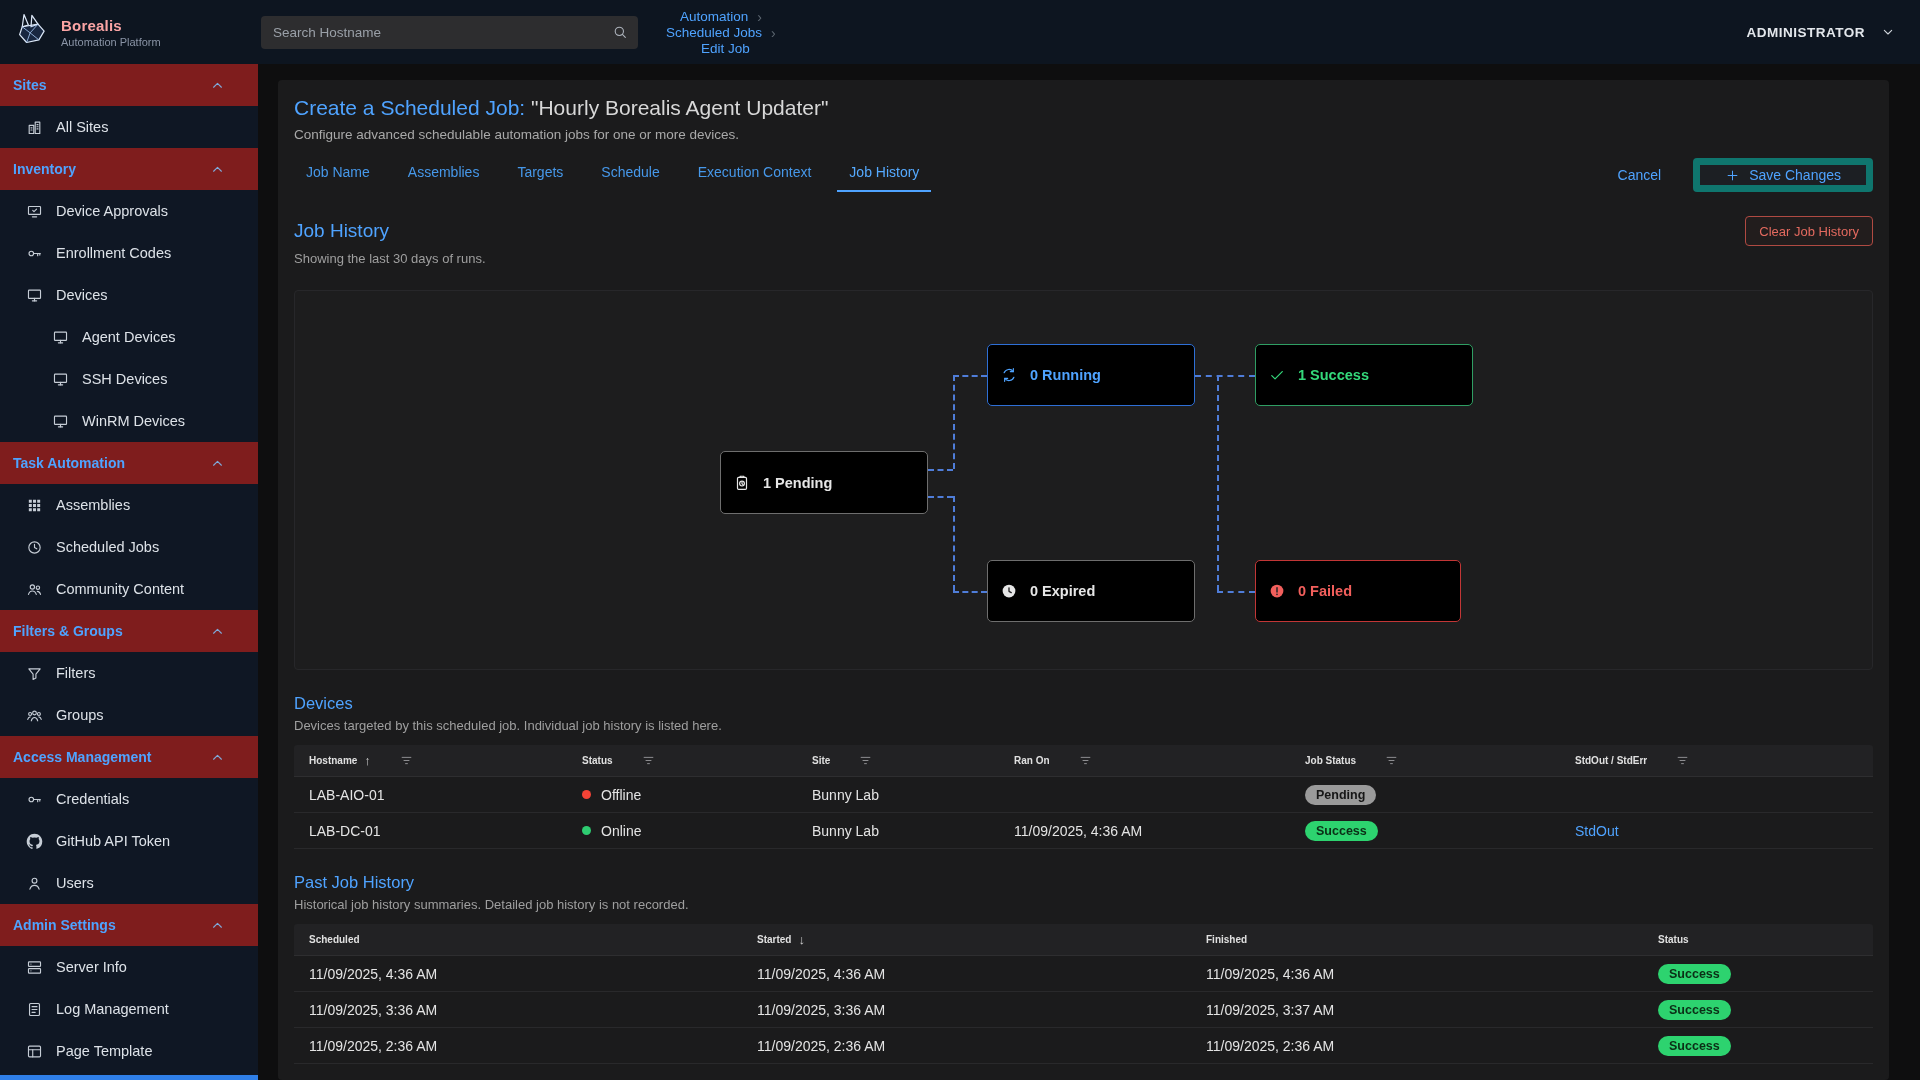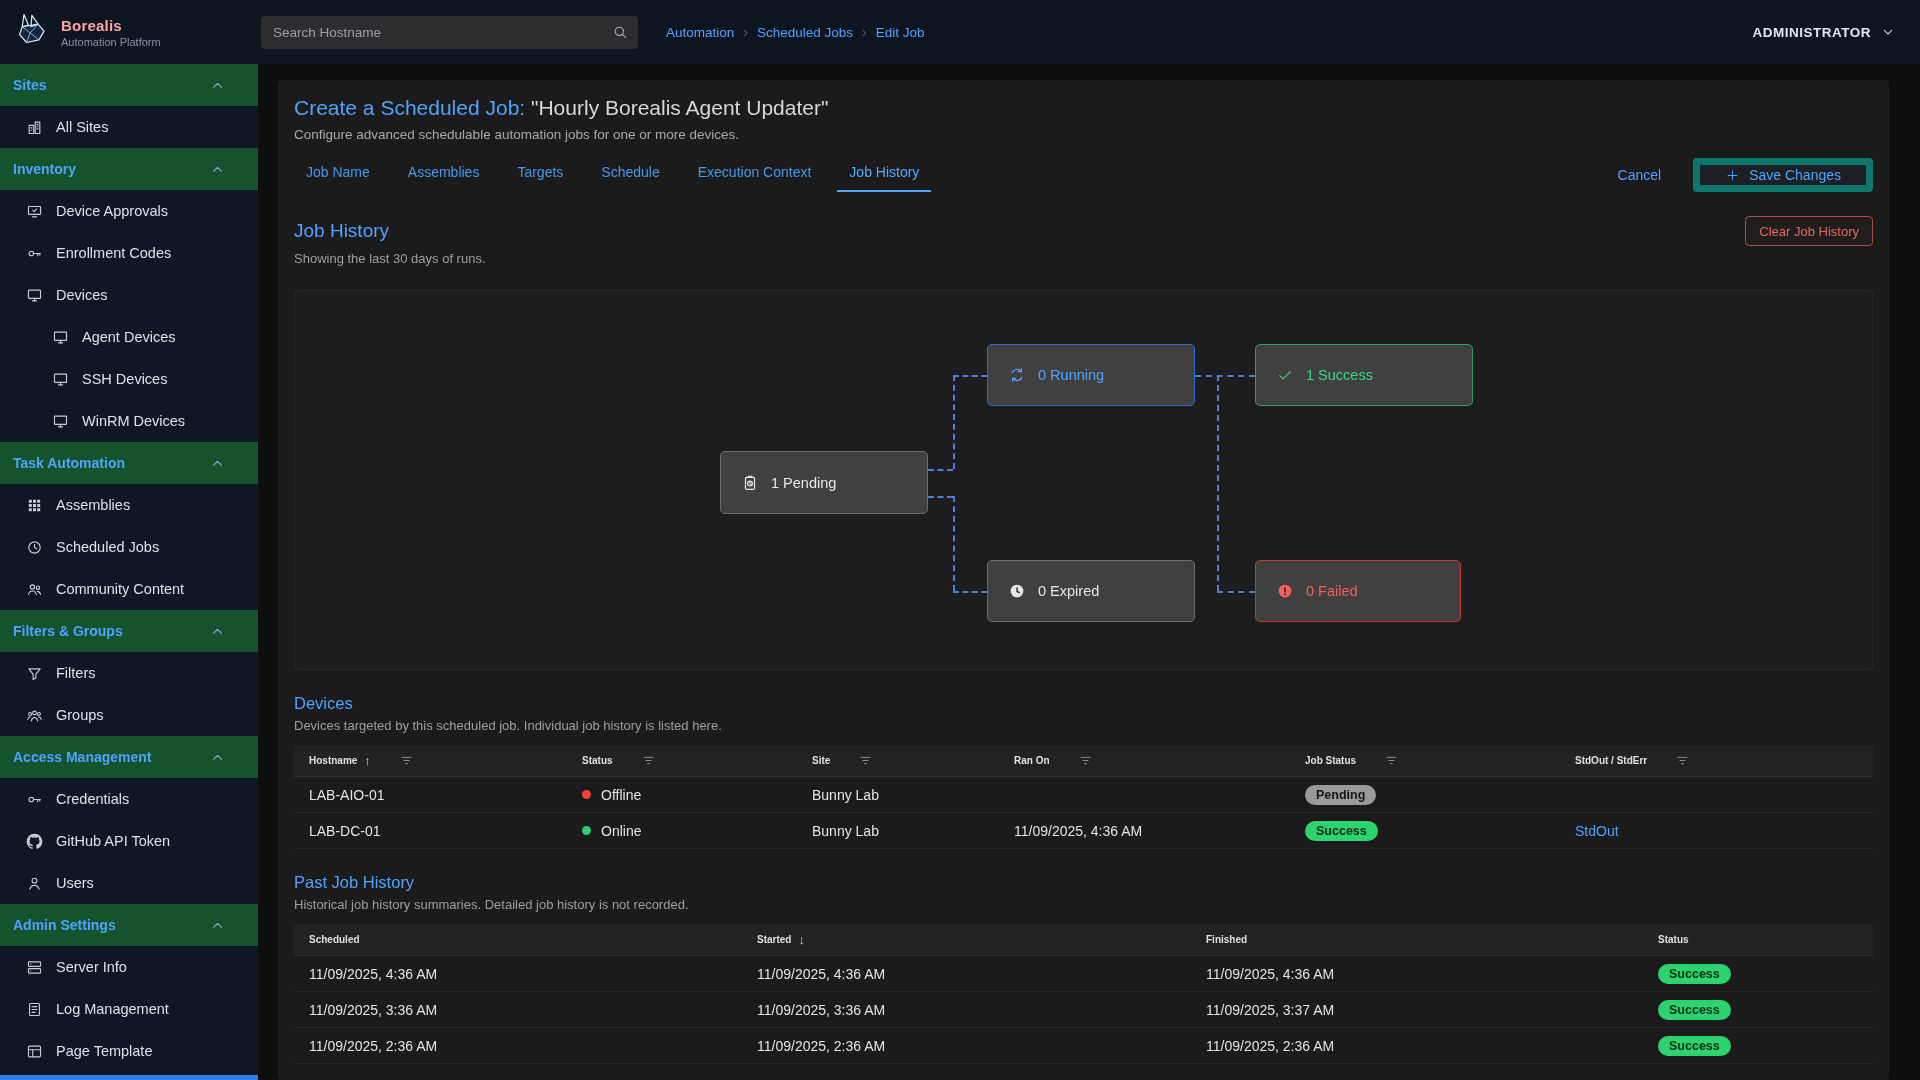--- a/index.html
+++ b/index.html
@@ -10,31 +10,31 @@
   
   .topbar{position:fixed;top:0;left:0;width:1920px;height:64px;background:#0d1520;display:flex;align-items:center;z-index:10;}
   .brand{width:248px;display:flex;align-items:center;gap:9px;padding-left:10px;}
   .logo{width:42px;height:42px;flex:0 0 auto;}
   .brand-name{font-size:15px;font-weight:700;color:#fca5a5;letter-spacing:.2px;}
   .brand-sub{font-size:11px;color:#8a94a6;margin-top:2px;}
   .search{position:relative;width:377px;height:33px;margin-left:13px;background:#2d2d2f;border-radius:4px;display:flex;align-items:center;}
   .search input{flex:1;background:transparent;border:none;outline:none;color:#dddddd;font-size:13.5px;padding:0 36px 0 12px;font-family:inherit;}
   .search input::placeholder{color:#9aa0a8;}
   .search .search-icon{position:absolute;right:10px;width:16px;height:16px;color:#aeb4bd;}
-  .breadcrumb{display:flex;align-items:center;margin-left:28px;font-size:13.5px;}
+  .breadcrumb{display:flex;align-items:center;margin-left:28px;font-size:13.5px;flex-direction:column;}
   .crumb{display:flex;align-items:center;}
   .crumb-link{color:#4fa3ff;cursor:pointer;}
   .sep{color:#5c6670;margin:0 9px;font-size:14px;}
   .crumb:last-of-type .sep{display:none;}
-  .user-menu{margin-left:auto;display:flex;align-items:center;gap:9px;padding-right:24px;color:#e3e7ec;font-size:13.5px;font-weight:600;letter-spacing:.5px;cursor:pointer;}
+  .user-menu{margin-left:auto;display:flex;align-items:center;gap:15px;padding-right:24px;color:#e3e7ec;font-size:13.5px;font-weight:600;letter-spacing:.5px;cursor:pointer;}
   .user-menu .icon{width:16px;height:16px;color:#cfd4da;}
 
   
   .sidebar{position:fixed;top:64px;left:0;width:258px;height:1016px;background:#0f1724;overflow:hidden;}
-  .sec-header{height:42px;display:flex;align-items:center;background:#14532d;padding:0 32px 0 13px;cursor:pointer;}
+  .sec-header{height:42px;display:flex;align-items:center;background:#7f1d1d;padding:0 32px 0 13px;cursor:pointer;}
   .sec-label{color:#4fa3ff;font-size:14px;font-weight:700;}
   .sec-header .chev{margin-left:auto;width:17px;height:17px;color:#7fa9d9;}
   .nav-item{height:42px;display:flex;align-items:center;gap:13px;padding-left:26px;cursor:pointer;}
   .nav-item.indent{padding-left:52px;}
   .nav-item .icon{width:17px;height:17px;color:#c6cdd6;flex:0 0 auto;}
   .nav-label{color:#dde2e8;font-size:14.5px;}
   .sidebar-bottom-bar{position:absolute;bottom:0;left:0;width:100%;height:5px;background:#2f7fe8;}
 
   
   .page{position:absolute;left:258px;top:64px;width:1662px;height:1016px;background:#0e0e0f;}
@@ -53,21 +53,21 @@
   .save-btn .icon{width:15px;height:15px;}
 
   .section-head{display:flex;align-items:center;margin-top:24px;}
   .section-title{color:#4fa3ff;font-weight:500;font-size:16.5px;}
   .section-title.lg{font-size:19px;}
   .section-sub{margin-top:5px;font-size:13px;color:#9f9f9f;}
   .clear-btn{margin-left:auto;height:30px;padding:0 13px;border:1px solid #b04a42;border-radius:4px;color:#e46a5f;font-size:13px;background:rgba(226,90,80,.04);font-family:inherit;cursor:pointer;}
 
   
   .flow-panel{position:relative;height:380px;background:#1d1d1e;border:1px solid #27272a;border-radius:4px;margin-top:24px;}
-  .fbox{position:absolute;display:flex;align-items:center;gap:12px;padding:0 20px;height:62px;width:208px;background:#404040;border:1px solid #6e6e6e;border-radius:5px;font-size:14.5px;font-weight:400;color:#e6e6e6;cursor:pointer;}
+  .fbox{position:absolute;display:flex;align-items:center;gap:12px;padding:0 12px;height:62px;width:208px;background:#000000;border:1px solid #6e6e6e;border-radius:5px;font-size:14.5px;font-weight:700;color:#e6e6e6;cursor:pointer;}
   .fbox .icon{width:18px;height:18px;flex:0 0 auto;}
   .fbox.pending{left:425px;top:160px;height:63px;}
   .fbox.running{left:692px;top:53px;border-color:#2e6fd6;color:#4fa3ff;}
   .fbox.success{left:960px;top:53px;width:218px;border-color:#2f9e63;color:#34d97b;}
   .fbox.expired{left:692px;top:269px;}
   .fbox.failed{left:960px;top:269px;width:206px;border-color:#c23636;color:#f25f5c;}
   .seg{position:absolute;}
   .seg.h{border-top:2px dashed #4f7dd9;height:0;}
   .seg.v{border-left:2px dashed #4f7dd9;width:0;}
   .seg-a{left:900px;top:84px;width:60px;}

